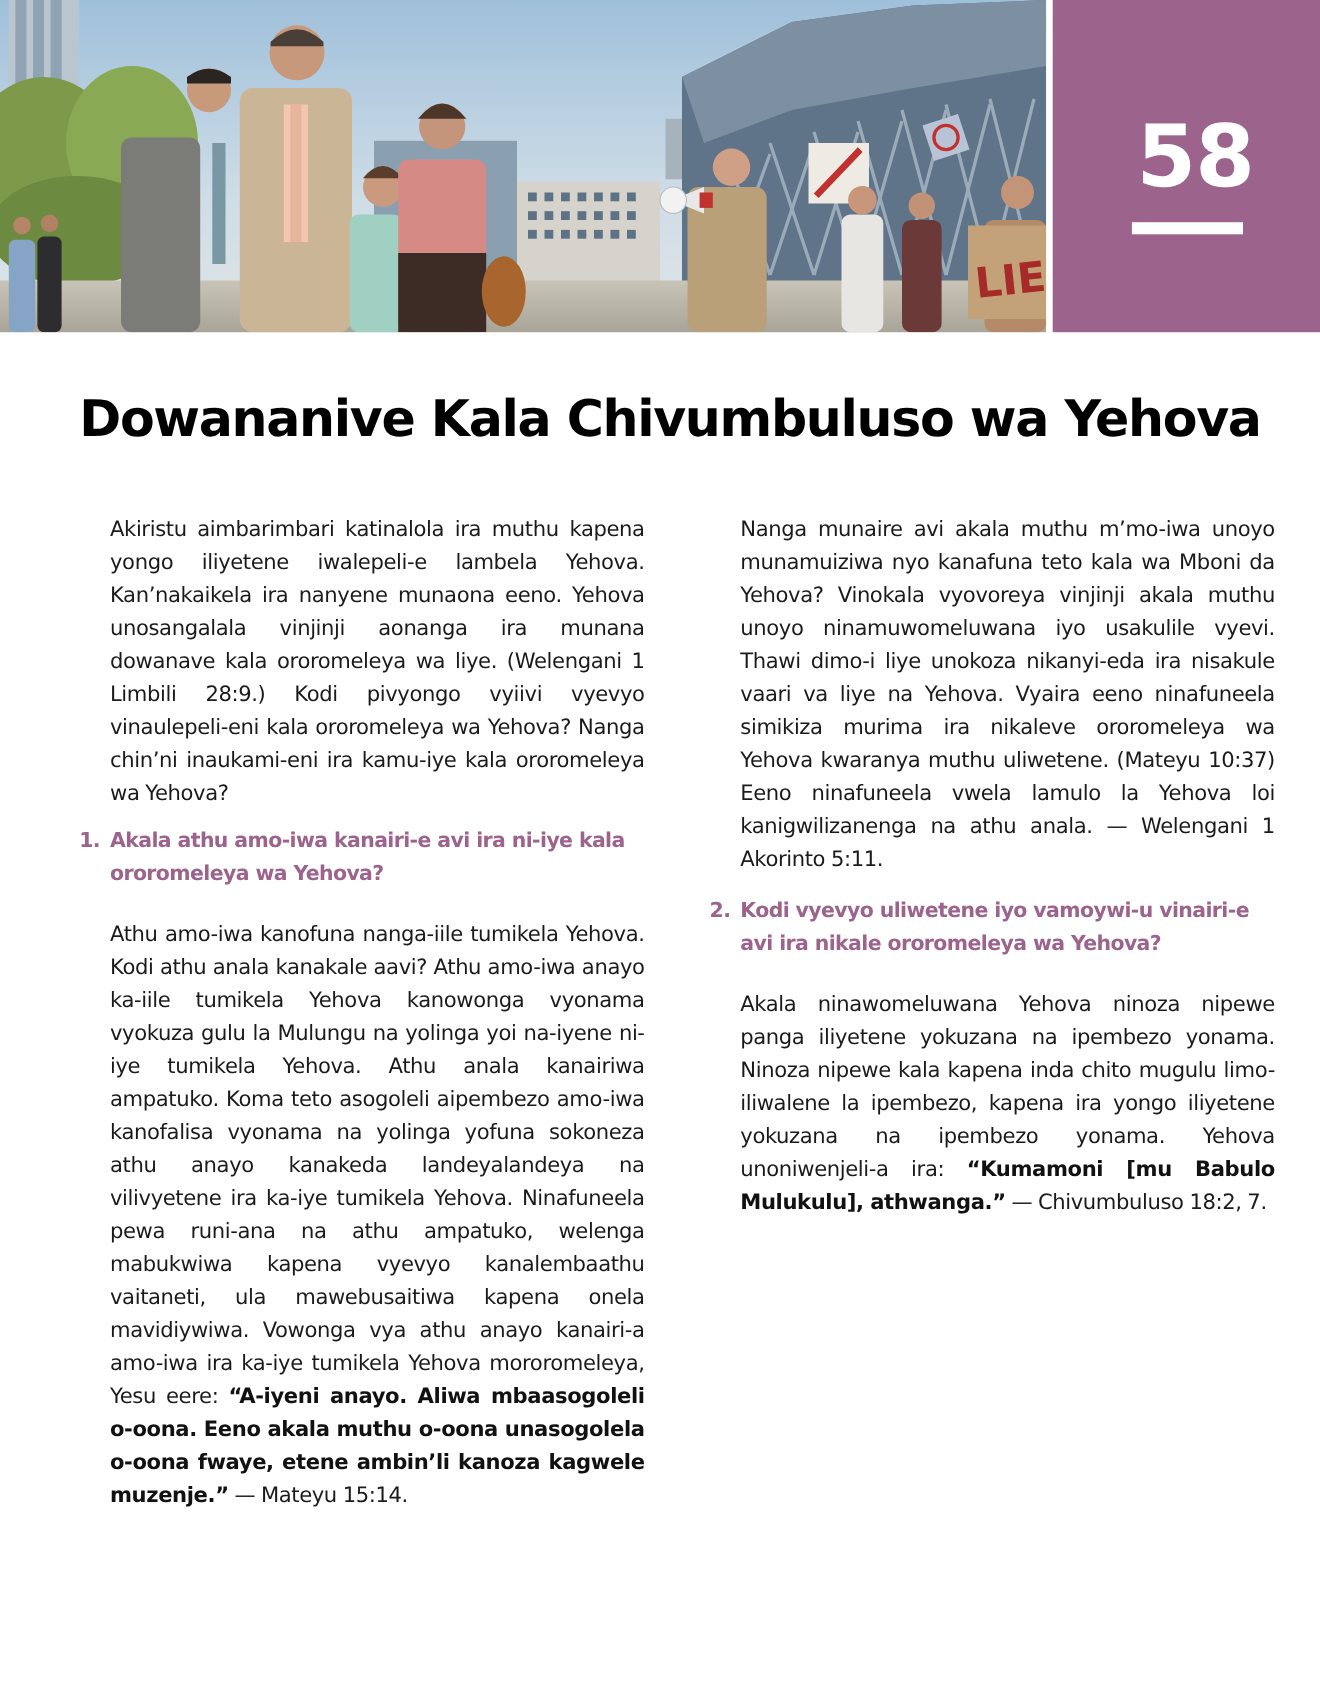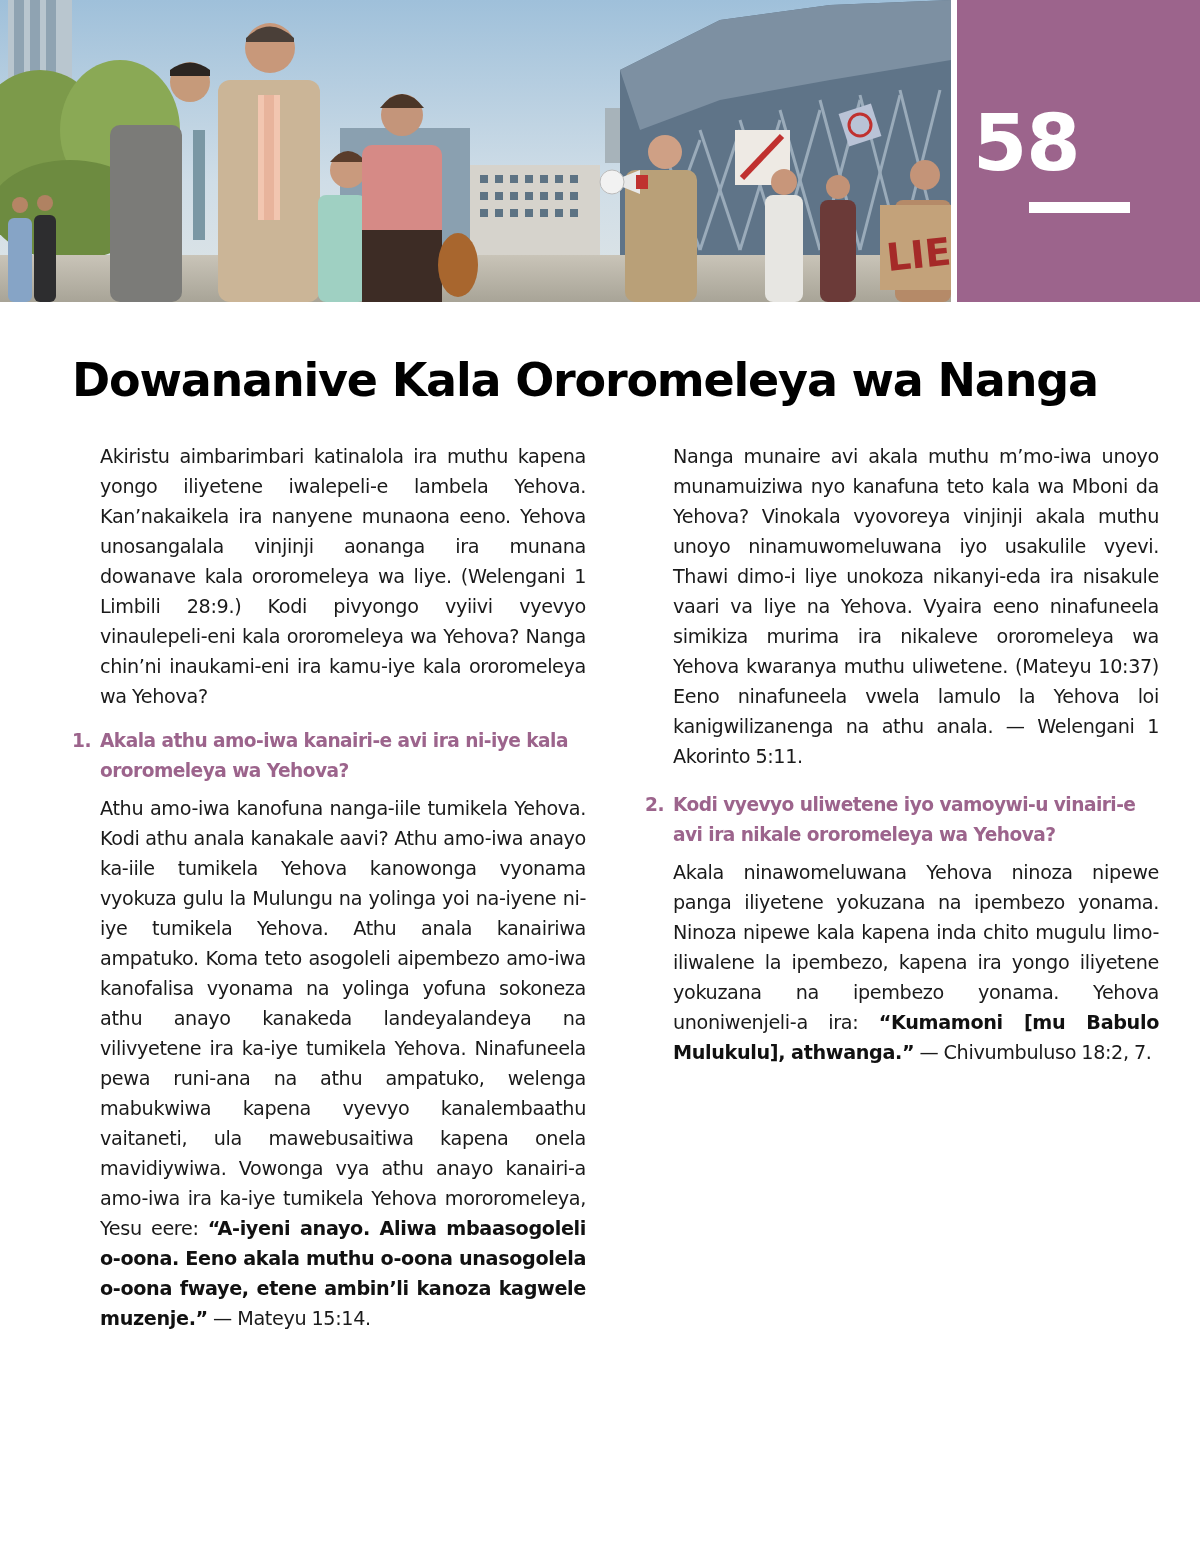--- a/index.html
+++ b/index.html
@@ -27,21 +27,21 @@
 
     .chapter-panel {
       position: absolute;
       left: 957px; top: 0;
       width: 243px; height: 302px;
       background: #9c648c;
     }
     .chapter-number {
       position: absolute;
       left: 0; right: 0; top: 98px;
-      text-align: left;
+      text-align: center;
       color: #ffffff;
       font-family: "DejaVu Sans", sans-serif;
       font-weight: bold;
       font-size: 78px;
       line-height: 90px;
       letter-spacing: -1px;
       padding-left: 16px;
     }
     .chapter-rule {
       position: absolute;
@@ -75,20 +75,21 @@
     .para {
       margin-left: 28px;
       font-family: "DejaVu Sans", sans-serif;
       font-size: 19.2px;
       line-height: 30px;
       text-align: justify;
       hyphens: manual;
       color: #1a1a1a;
       letter-spacing: -0.35px;
       word-spacing: -0.5px;
+      margin-top: 24px;
     }
     .para b { font-weight: bold; color: #111; }
 
     .question {
       display: flex;
       margin-top: 14px;
       margin-bottom: 8px;
       font-family: "DejaVu Sans", sans-serif;
       font-weight: bold;
       font-size: 18.6px;
@@ -212,21 +213,21 @@
     <rect x="880" y="205" width="71" height="85" fill="#c3a27a"></rect>
     <text x="886" y="268" font-family="DejaVu Sans, sans-serif" font-weight="bold" font-size="38" fill="#a52a28" transform="rotate(-6 915 250)">LIES!</text>
   </svg>
 </div>
 
 <div class="chapter-panel">
   <div class="chapter-number">58</div>
   <div class="chapter-rule"></div>
 </div>
 
-<h1 class="page-title">Dowananive Kala Ororomeleya wa Nanga</h1>
+<h1 class="page-title">Dowananive Kala Chivumbuluso wa Yehova</h1>
 
 <div class="col col-left">
   <p class="para">Akiristu aimbarimbari katinalola ira muthu kapena yongo iliyetene iwalepeli-e lambela Yehova. Kan’nakaikela ira nanyene munaona eeno. Yehova unosangalala vinjinji aonanga ira munana dowanave kala ororomeleya wa liye. (Welengani 1 Limbili 28:9.) Kodi pivyongo vyiivi vyevyo vinaulepeli-eni kala ororomeleya wa Yehova? Nanga chin’ni inaukami-eni ira kamu-iye kala ororomeleya wa Yehova?</p>
 
   <div class="question">
     <span class="qnum">1.</span>
     <span class="qtext">Akala athu amo-iwa kanairi-e avi ira ni-iye kala ororomeleya wa Yehova?</span>
   </div>
 
   <p class="para"><span>Athu amo-iwa kanofuna nanga-iile tumikela Yehova. Kodi athu anala kanakale aavi? Athu amo-iwa anayo ka-iile tumikela Yehova kanowonga vyonama vyokuza gulu la Mulungu na yolinga yoi na-iyene ni-iye tumikela Yehova. Athu anala kanairiwa ampatuko. Koma teto asogoleli aipembezo amo-iwa kanofalisa vyonama na yolinga yofuna sokoneza athu anayo kanakeda landeyalandeya na vilivyetene ira ka-iye tumikela Yehova. Ninafuneela pewa runi-ana na athu ampatuko, welenga mabukwiwa kapena vyevyo kanalembaathu vaitaneti, ula mawebusaitiwa kapena onela mavidiywiwa. Vowonga vya athu anayo kanairi-a amo-iwa ira ka-iye tumikela Yehova mororomeleya, Yesu eere: </span><b>“A-iyeni anayo. Aliwa mbaasogoleli o-oona. Eeno akala muthu o-oona unasogolela o-oona fwaye, etene ambin’li kanoza kagwele muzenje.”</b><span> — Mateyu 15:14.</span></p>

